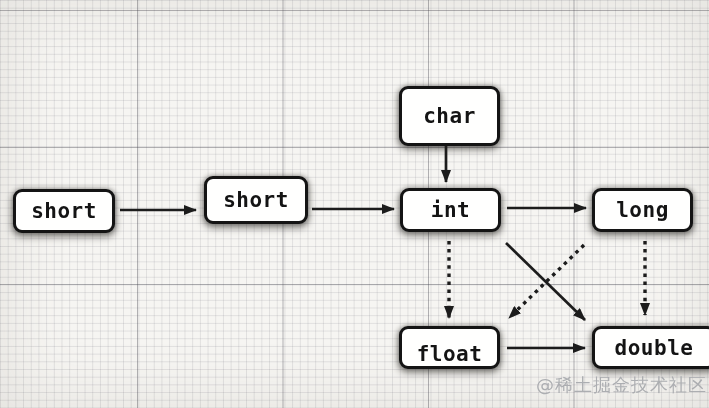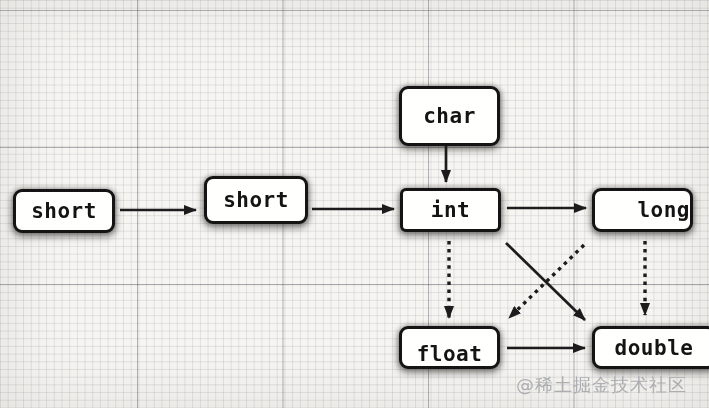--- a/index.html
+++ b/index.html
@@ -27,21 +27,21 @@
     display:flex;align-items:center;justify-content:center;
     background:#fffffe;
     border:3px solid #141414;
     border-radius:9px;
     box-sizing:border-box;
     font-weight:bold;font-size:21px;letter-spacing:.5px;
     color:#141414;
     box-shadow:0 3px 7px 1px rgba(35,33,30,.50), 0 0 5px rgba(35,33,30,.38);
   }
   #watermark{
-    position:absolute;right:22px;bottom:11px;
+    position:absolute;right:2px;bottom:11px;
     font-family:"DejaVu Sans","Liberation Sans",sans-serif;
     font-size:18px;letter-spacing:1px;
     color:#a7a9ad;opacity:.92;
     user-select:none;
   }
 </style>
 </head>
 <body>
 
 <div id="stage">
@@ -64,24 +64,24 @@
   <div id="nodes">
       <div class="node" style="left: 13px; top: 189px; width: 102px; height: 44px;">
         <span>short</span>
       </div>
       <div class="node" style="left: 204px; top: 176px; width: 104px; height: 48px;">
         <span>short</span>
       </div>
       <div class="node" style="left: 399px; top: 52px; width: 101px; height: 60px; margin-top: 34px;">
         <span>char</span>
       </div>
-      <div class="node" style="left: 400px; top: 188px; width: 101px; height: 44px; border-radius: 6px;">
+      <div class="node" style="left: 400px; top: 188px; width: 101px; height: 44px;">
         <span>int</span>
       </div>
-      <div class="node" style="left: 592px; top: 188px; width: 101px; height: 44px; justify-content: flex-end;">
+      <div class="node" style="left: 592px; top: 188px; width: 101px; height: 44px;">
         <span>long</span>
       </div>
       <div class="node" style="left: 399px; top: 326px; width: 101px; height: 43px; align-items: flex-end;">
         <span>float</span>
       </div>
       <div class="node" style="left: 592px; top: 326px; width: 124px; height: 43px;">
         <span>double</span>
       </div>
     </div>
   <div id="watermark">@稀土掘金技术社区</div>

